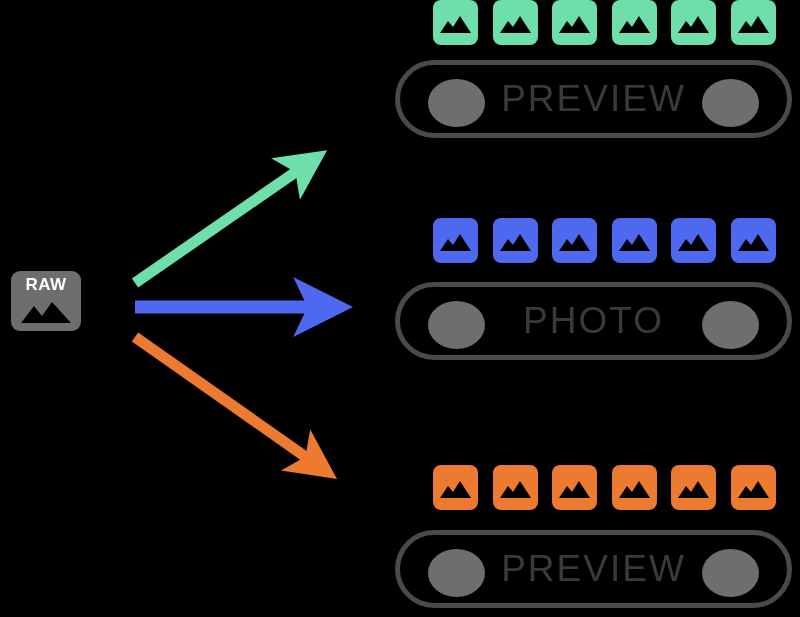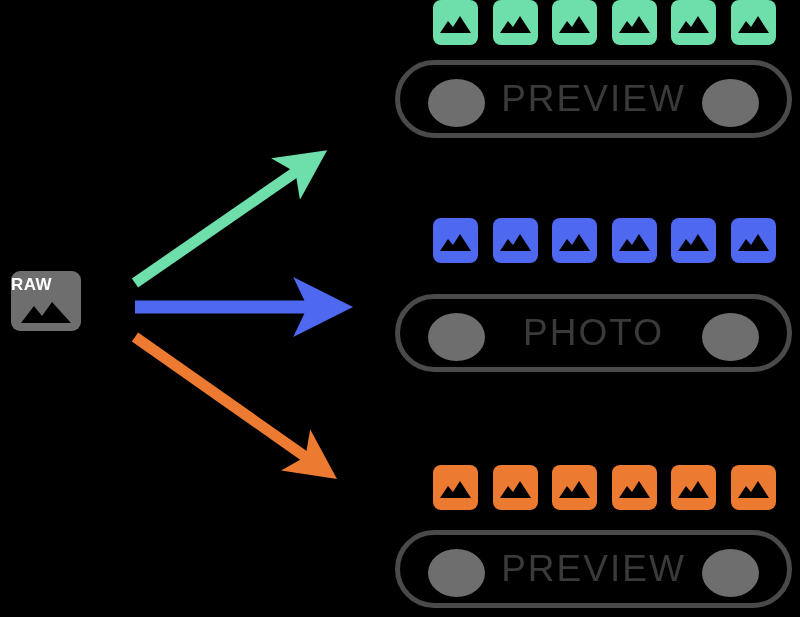--- a/index.html
+++ b/index.html
@@ -25,20 +25,21 @@
     height: 60px;
     background: #6E6E6E;
     border-radius: 9px;
     box-sizing: border-box;
   }
   #raw-icon .raw-label {
     position: absolute;
     left: 0;
     top: 4px;
     width: 100%;
+    text-align: center;
     color: #FFFFFF;
     font-size: 17px;
     font-weight: bold;
     letter-spacing: 0.4px;
     line-height: 20px;
     font-family: "Liberation Sans", sans-serif;
   }
   #raw-icon .raw-mountain {
     position: absolute;
     left: 10px;
@@ -87,21 +88,21 @@
     position: absolute;
     left: 395px;
     width: 397px;
     height: 78px;
     border: 5px solid #4A4A4A;
     border-radius: 39px;
     box-sizing: border-box;
     background: transparent;
   }
   .pill-preview { top: 60px; }
-  .pill-photo   { top: 294px; }
+  .pill-photo   { top: 282px; }
   .pill-record  { top: 530px; }
 
   .reel-dot {
     position: absolute;
     top: 14px;
     width: 57px;
     height: 48px;
     border-radius: 50%;
     background: #6E6E6E;
   }

